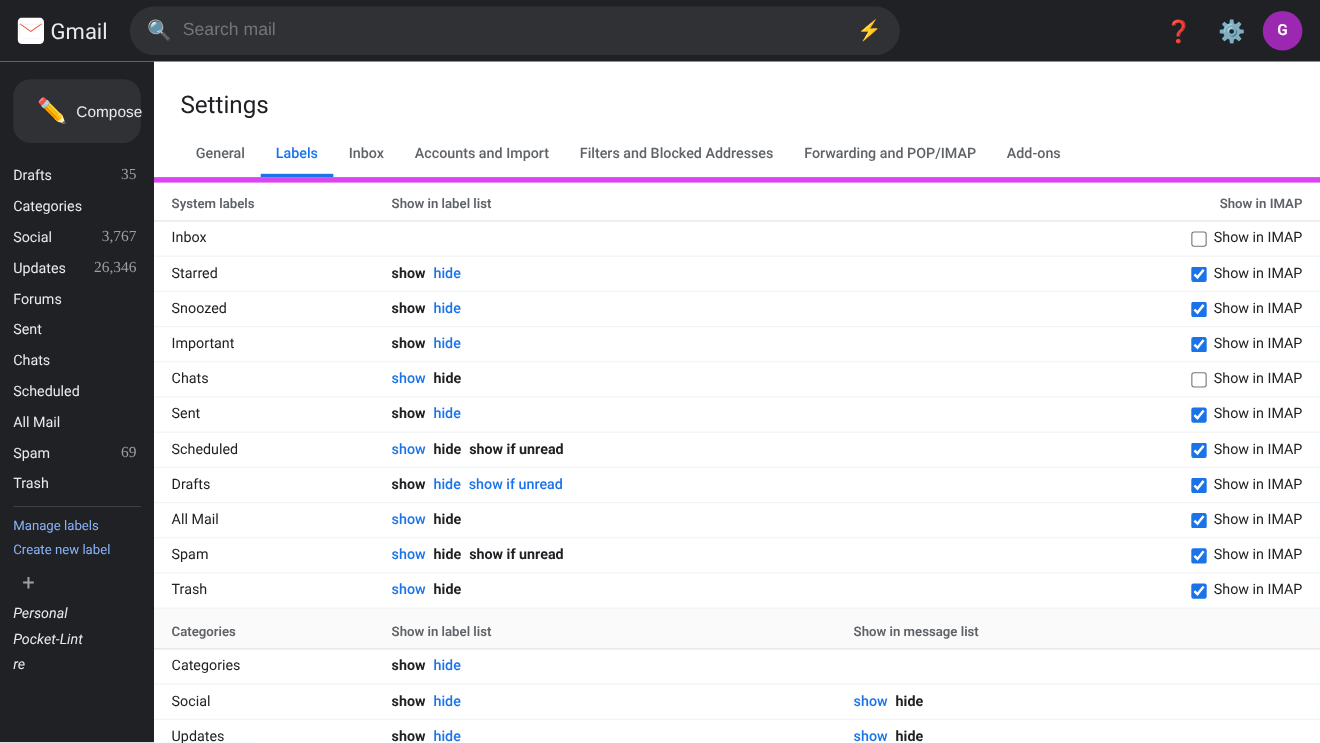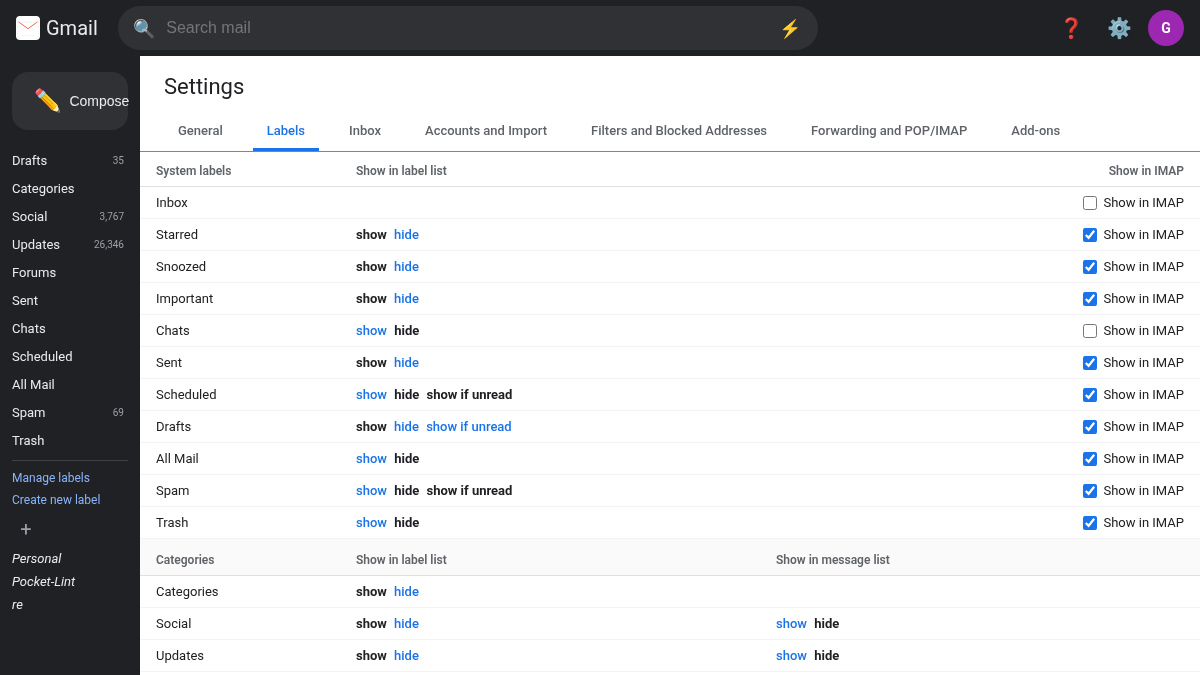--- a/index.html
+++ b/index.html
@@ -43,41 +43,41 @@
       background: #303134; color: #e8eaed; border: none; border-radius: 16px;
       padding: 16px 22px; font-size: 14px; cursor: pointer; margin: 8px 12px 16px 12px;
       display: flex; align-items: center; gap: 8px; font-weight: 500;
     }
     .compose-btn .plus { font-size: 22px; color: #e8eaed; }
     .sidebar-item {
       display: flex; align-items: center; justify-content: space-between;
       padding: 4px 16px 4px 12px; font-size: 13px; color: #e8eaed; cursor: pointer; border-radius: 0 20px 20px 0; min-height: 28px;
     }
     .sidebar-item .label { white-space: nowrap; overflow: hidden; text-overflow: ellipsis; }
-    .sidebar-item .count { color: #9aa0a6; font-size: 10px; margin-left: 4px; flex-shrink: 0; }
+    .sidebar-item .count { color: #9aa0a6; font-size: 14px; margin-left: 4px; flex-shrink: 0; font-family: Liberation Serif, serif; }
     .sidebar-divider { height: 1px; background: #3c4043; margin: 6px 12px; }
     .sidebar-action { color: #8ab4f8; font-size: 12px; padding: 4px 12px; cursor: pointer; }
     .plus-circle {
       width: 28px; height: 28px; border-radius: 50%; display: flex; align-items: center; justify-content: center;
       color: #9aa0a6; font-size: 20px; cursor: pointer; margin: 4px 12px;
     }
     .sidebar-user-item { color: #e8eaed; font-size: 13px; padding: 4px 12px; cursor: pointer; font-style: italic; }
 
     
     .content-area {
       flex: 1; background: #fff; display: flex; flex-direction: column; overflow: hidden;
     }
 
     
     .settings-header {
-      padding: 18px 24px 0 24px; border-bottom: 1px solid #d946ef;
+      padding: 18px 24px 0 24px; border-bottom: 5px solid #d946ef; margin-top: 10px;
     }
     .settings-title { font-size: 22px; color: #202124; margin-bottom: 14px; font-weight: 400; }
     .settings-tabs {
-      display: flex; gap: 16px; overflow-x: auto;
+      display: flex; gap: 0; overflow-x: auto;
     }
     .settings-tab {
       font-size: 13px; color: #5f6368; padding: 10px 14px; cursor: pointer; border-bottom: 3px solid transparent; white-space: nowrap; font-weight: 500;
     }
     .settings-tab.active { color: #1a73e8; border-bottom: 3px solid #1a73e8; }
 
     
     .settings-content {
       flex: 1; overflow-y: auto; padding: 0;
     }

